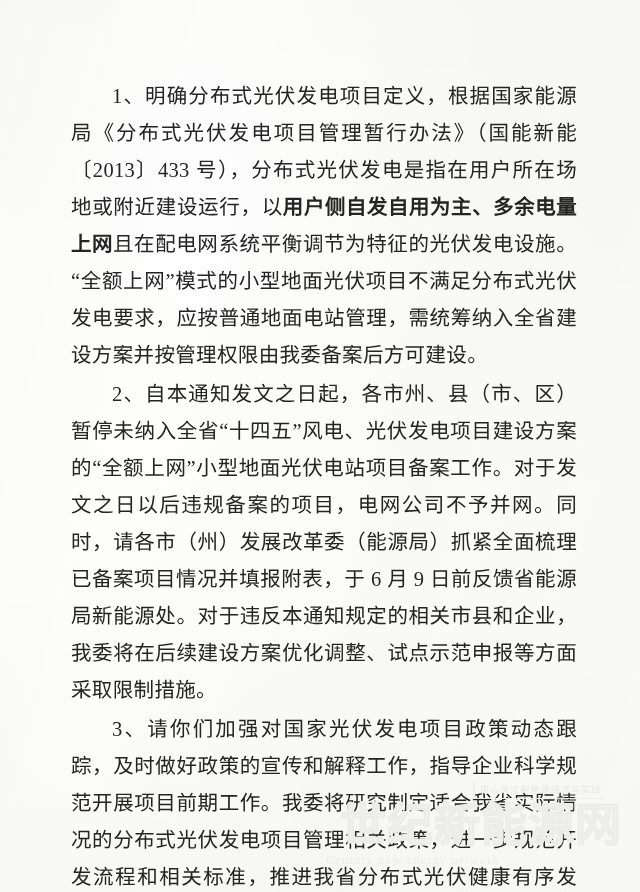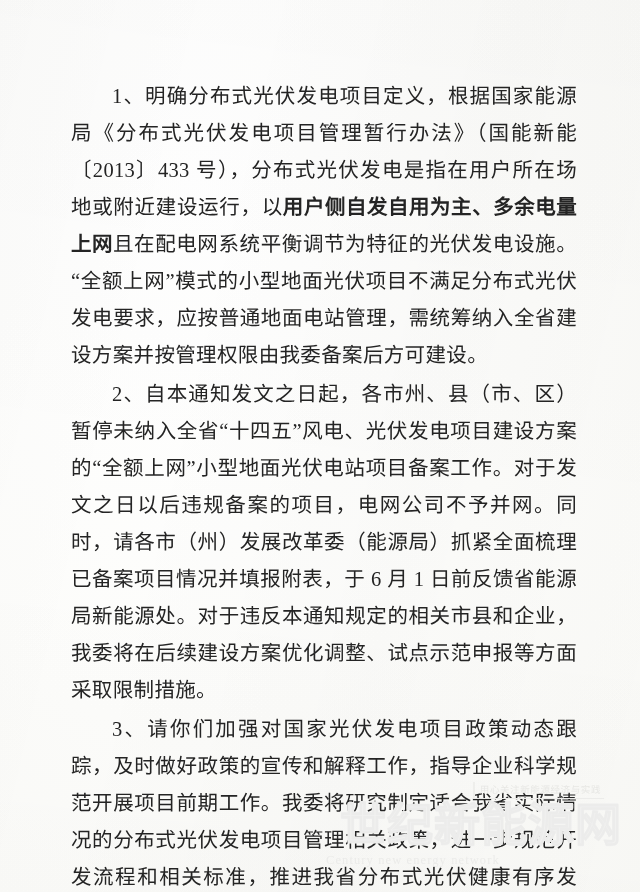--- a/index.html
+++ b/index.html
@@ -130,21 +130,21 @@
   }
 </style>
 </head>
 <body>
 
 <div class="page">
 
   <div class="body-text">
 
   <p class="para"><span>1、明确分布式光伏发电项目定义，根据国家能源局《分布式光伏发电项目管理暂行办法》（国能新能〔2013〕433 号），分布式光伏发电是指在用户所在场地或附近建设运行，以</span><b>用户侧自发自用为主、多余电量上网</b><span>且在配电网系统平衡调节为特征的光伏发电设施。“全额上网”模式的小型地面光伏项目不满足分布式光伏发电要求，应按普通地面电站管理，需统筹纳入全省建设方案并按管理权限由我委备案后方可建设。</span></p>
-      <p class="para"><span>2、自本通知发文之日起，各市州、县（市、区）暂停未纳入全省“十四五”风电、光伏发电项目建设方案的“全额上网”小型地面光伏电站项目备案工作。对于发文之日以后违规备案的项目，电网公司不予并网。同时，请各市（州）发展改革委（能源局）抓紧全面梳理已备案项目情况并填报附表，于 6 月 1 日前反馈省能源局新能源处。对于违反本通知规定的相关市县和企业，我委将在后续建设方案优化调整、试点示范申报等方面采取限制措施。</span></p>
+      <p class="para"><span>2、自本通知发文之日起，各市州、县（市、区）暂停未纳入全省“十四五”风电、光伏发电项目建设方案的“全额上网”小型地面光伏电站项目备案工作。对于发文之日以后违规备案的项目，电网公司不予并网。同时，请各市（州）发展改革委（能源局）抓紧全面梳理已备案项目情况并填报附表，于 6 月 9 日前反馈省能源局新能源处。对于违反本通知规定的相关市县和企业，我委将在后续建设方案优化调整、试点示范申报等方面采取限制措施。</span></p>
       <p class="para"><span>3、请你们加强对国家光伏发电项目政策动态跟踪，及时做好政策的宣传和解释工作，指导企业科学规范开展项目前期工作。我委将研究制定适合我省实际情况的分布式光伏发电项目管理相关政策，进一步规范开发流程和相关标准，推进我省分布式光伏健康有序发展。</span></p>
     </div>
 
   <div class="watermark">
     <div class="wm-tagline-wrap">
       <span class="wm-tagline">用心关注新能源经济与实践</span>
     </div>
     <div class="wm-main">世纪新能源网</div>
     <div class="wm-sub">Century new energy network</div>
   </div>

